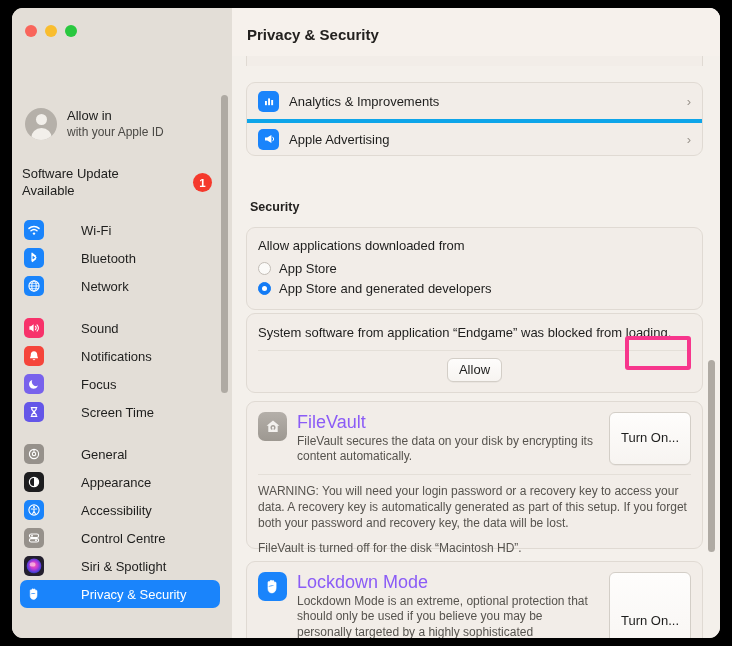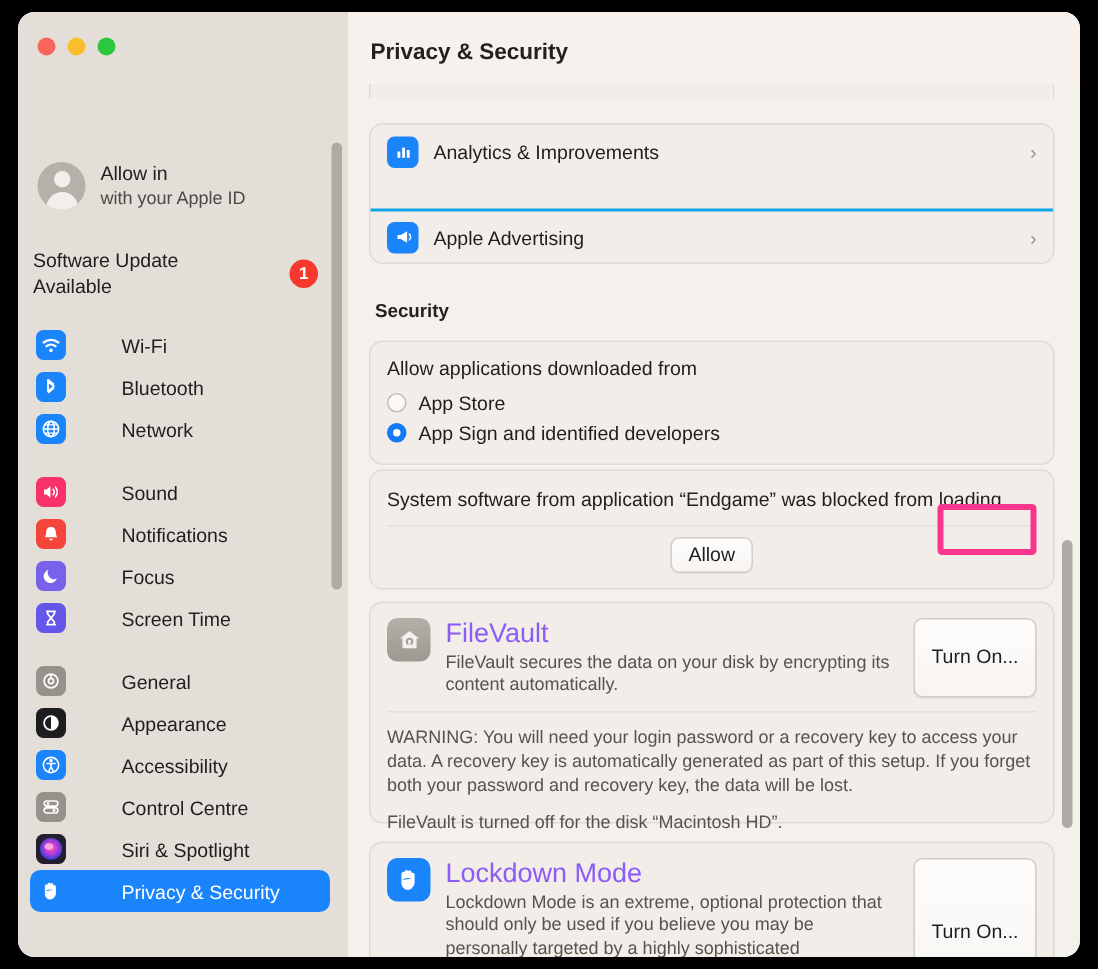--- a/index.html
+++ b/index.html
@@ -224,21 +224,21 @@
     position: absolute;
     left: 14px;
     top: 74px;
   }
   .link-row {
     height: 36px;
     display: flex;
     align-items: center;
     padding: 0 11px;
   }
-  .link-row + .link-row { border-top: 2px solid #0ea5e9; margin-top: 20px; }
+  .link-row + .link-row { border-top: 4px solid #0ea5e9; }
   .link-row .ico20 {
     width: 21px; height: 21px; border-radius: 5px;
     flex: 0 0 21px;
     display: flex; align-items: center; justify-content: center;
   }
   .link-row .lbl {
     margin-left: 10px;
     font-size: 13px;
     color: #1e1e1d;
     flex: 1 1 auto;
@@ -615,21 +615,21 @@
       <div id="security-heading">Security</div>
 
       <div class="card" id="card-allow-apps">
         <div id="allow-apps-label">Allow applications downloaded from</div>
         <div class="radio-row">
           <span class="radio"></span>
           <span class="lbl">App Store</span>
         </div>
         <div class="radio-row">
           <span class="radio on"></span>
-          <span class="lbl">App Sign and identified developers</span>
+          <span class="lbl">App Store and generated developers</span>
         </div>
       </div>
 
       <div class="card" id="card-blocked">
         <div id="blocked-text">System software from application “Endgame” was blocked from loading.</div>
         <div id="blocked-divider"></div>
         <div id="blocked-actions">
           <button class="btn">Allow</button>
         </div>
       </div>

